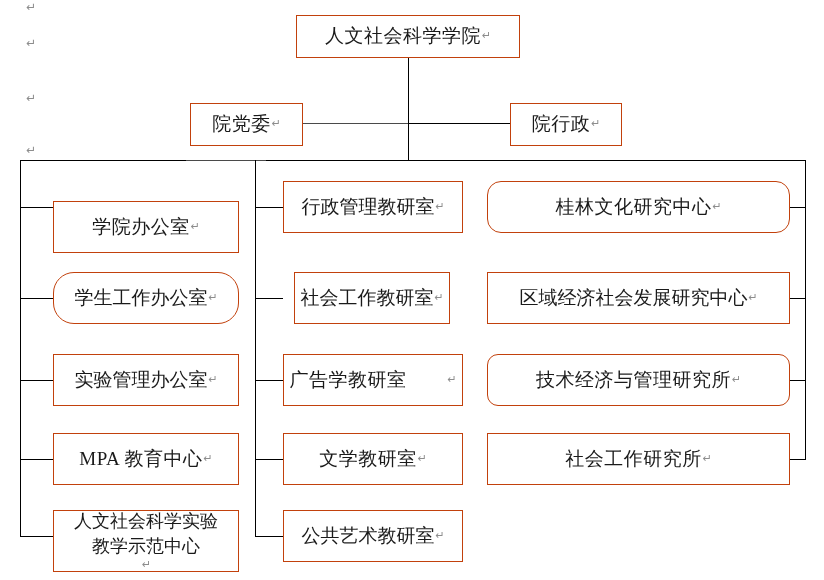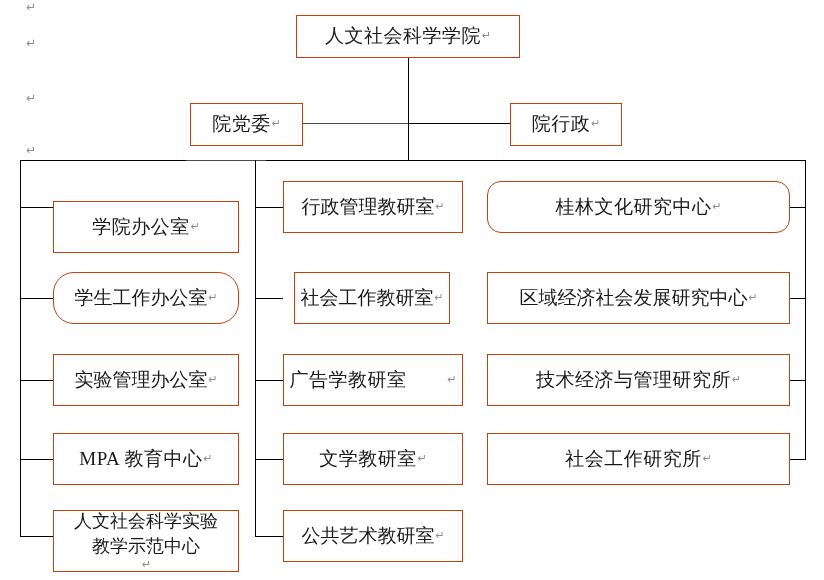--- a/index.html
+++ b/index.html
@@ -155,20 +155,20 @@
   <div class="node tight" style="left:283px; top:510px; width:180px; height:52px;">
     <span>公共艺术教研室</span><span class="pilcrow">↵</span>
   </div>
 
   <div class="node" style="left:487px; top:181px; width:303px; height:52px;border-radius:14px;">
     <span>桂林文化研究中心</span><span class="pilcrow">↵</span>
   </div>
   <div class="node tight" style="left:487px; top:272px; width:303px; height:52px;">
     <span>区域经济社会发展研究中心</span><span class="pilcrow">↵</span>
   </div>
-  <div class="node" style="left:487px; top:354px; width:303px; height:52px;">
+  <div class="node" style="left:487px; top:354px; width:303px; height:52px;border-radius:11px;">
     <span>技术经济与管理研究所</span><span class="pilcrow">↵</span>
   </div>
   <div class="node" style="left:487px; top:433px; width:303px; height:52px;">
     <span>社会工作研究所</span><span class="pilcrow">↵</span>
   </div>
 
 </div>
 
 </body></html>

